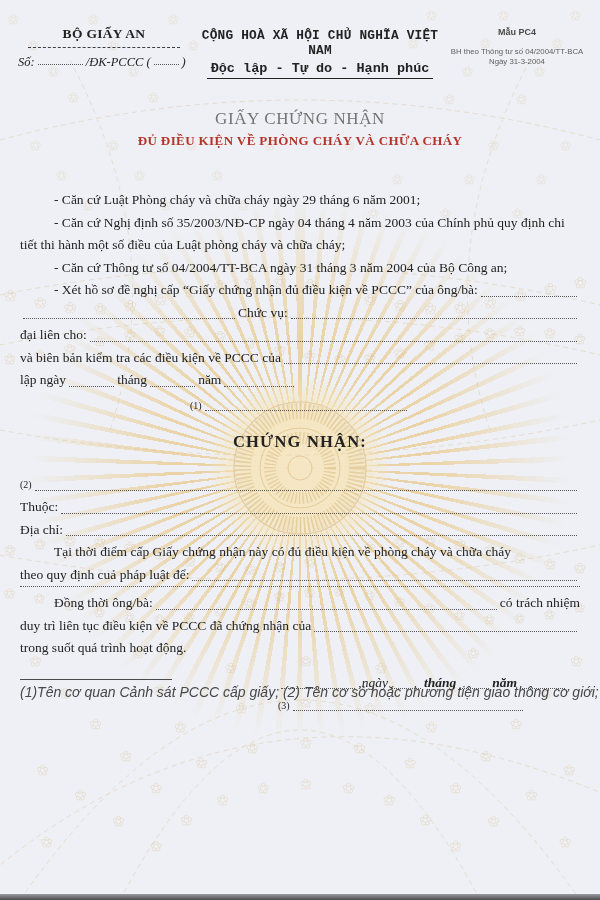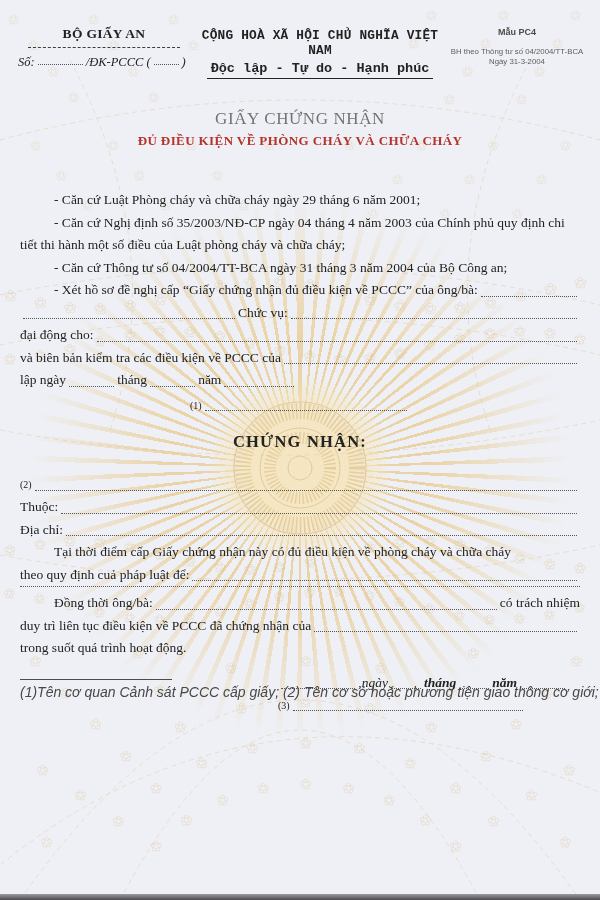--- a/index.html
+++ b/index.html
@@ -310,21 +310,21 @@
         <span class="dots"></span>
       </div>
 
       <div class="fl">
         <span class="dots" style="flex:1;"></span>
         <span class="lbl">Chức vụ:</span>
         <span class="dots" style="flex:1.35;"></span>
       </div>
 
       <div class="fl">
-        <span class="lbl">đại động cho:</span>
+        <span class="lbl">đại liên cho:</span>
         <span class="dots"></span>
       </div>
 
       <div class="fl">
         <span class="lbl">và biên bản kiểm tra các điều kiện về PCCC của</span>
         <span class="dots"></span>
       </div>
 
       <div class="fl">
         <span class="lbl">lập ngày</span>

